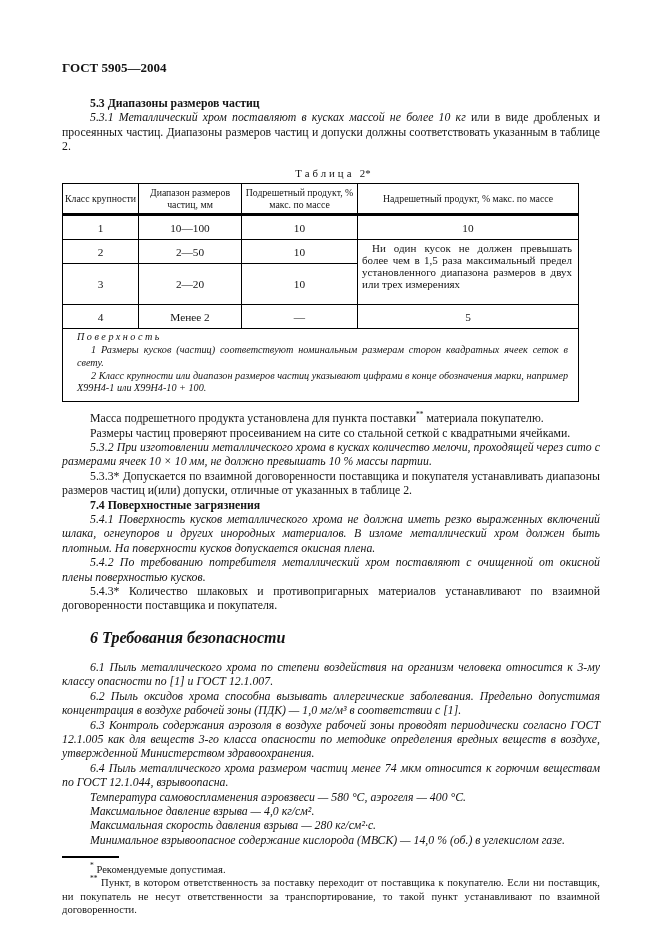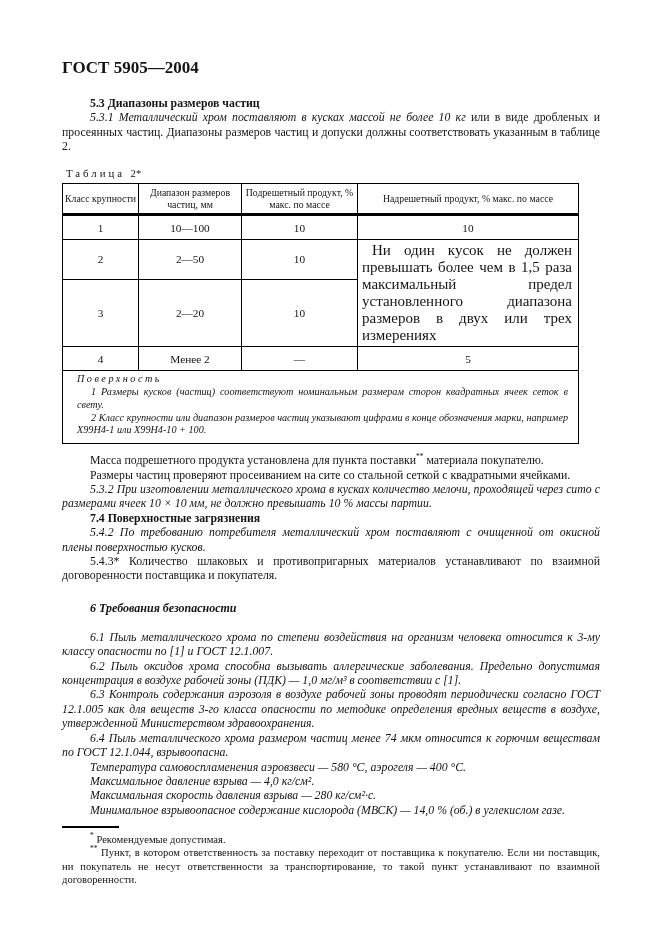--- a/index.html
+++ b/index.html
@@ -4,51 +4,51 @@
 <style>
   html,body { margin:0; padding:0; background:#ffffff; }
   body { width:661px; height:936px; }
   .page {
     position:relative; box-sizing:border-box;
     width:661px; height:936px; overflow:hidden;
     padding:60px 61px 0 62px;
     background:#ffffff; color:#141414;
     font-family:"Liberation Serif","DejaVu Serif",serif;
   }
-  .doc-header { font-weight:bold; font-size:17px; line-height:15px; margin:0 0 21px 0; }
+  .doc-header { font-weight:bold; font-size:13px; line-height:15px; margin:0 0 21px 0; }
   p { margin:0; font-size:11.8px; line-height:14.4px; text-align:justify; text-indent:28px; }
   .bold { font-weight:bold; }
   .it { font-style:italic; }
   .run-r { font-style:normal; }
   .run-i { font-style:italic; }
   sup.run-sup { font-size:7.5px; vertical-align:super; line-height:0; }
 
-  .table-label { margin:12px 0 3px 4px; font-size:10.8px; text-indent:0; text-align:left; }
+  .table-label { margin:12px 0 3px 4px; font-size:10.8px; text-indent:0; text-align:center; }
   .table-label .spaced { letter-spacing:3px; }
 
   table { border-collapse:collapse; width:516px; table-layout:fixed; }
   th, td { border:1.6px solid #000; }
   th {
     font-weight:normal; font-size:9.8px; line-height:11.6px;
     text-align:center; vertical-align:middle; padding:3px 2px;
     border-bottom:3px solid #000;
   }
   td.c { text-align:center; vertical-align:middle; font-size:11.3px; padding:1px 2px; }
   tr.r-std td { height:21px; }
   tr.r-tall td { height:38px; }
   td.merged { vertical-align:top; padding:2px 6px 2px 4px; }
-  td.merged p { font-size:15px; line-height:17px; text-indent:10px; }
+  td.merged p { font-size:11px; line-height:12px; text-indent:10px; }
   td.notes-cell { padding:2px 10px 6px 14px; }
   td.notes-cell p { font-size:10.2px; line-height:12.8px; font-style:italic; text-indent:0; }
   td.notes-cell p.note { text-indent:14px; }
   .notes-label { letter-spacing:2.5px; }
 
   .after-table { margin-top:9px; }
   .sec6-heading {
-    font-weight:bold; font-style:italic; font-size:12px; line-height:16px;
+    font-weight:bold; font-style:italic; font-size:16px; line-height:16px;
     margin:17px 0 14px 0; text-indent:28px; text-align:left;
   }
   .prop-line { text-align:left; }
   .fn-rule { width:57px; height:0; border-top:2px solid #000; margin:9px 0 5px 0; }
   .footnote { font-size:10.6px; line-height:13.2px; }
 </style>
 </head>
 <body>
 
 <div class="page">
@@ -107,21 +107,23 @@
           <p class="note">1  Размеры кусков (частиц) соответствуют номинальным размерам сторон квадратных ячеек сеток в свету.</p>
           <p class="note">2  Класс крупности или диапазон размеров частиц указывают цифрами в конце обозначения марки, например Х99Н4-1 или Х99Н4-10 + 100.</p>
         </td>
       </tr>
     </tbody>
   </table>
 
   <p class="after-table"><span class="run-r">Масса подрешетного продукта установлена для пункта поставки</span><sup class="run-sup">**</sup><span class="run-r"> материала покупателю.</span></p>
   <p>Размеры частиц проверяют просеиванием на сите со стальной сеткой с квадратными ячейками.</p>
   <p class="it">5.3.2  При изготовлении металлического хрома в кусках количество мелочи, проходящей через сито с размерами ячеек 10 × 10 мм, не должно превышать 10 % массы партии.</p>
+  <p>5.3.3*  Допускается по взаимной договоренности поставщика и покупателя устанавливать диапазоны размеров частиц и(или) допуски, отличные от указанных в таблице 2.</p>
   <p class="bold">7.4 Поверхностные загрязнения</p>
+  <p class="it">5.4.1  Поверхность кусков металлического хрома не должна иметь резко выраженных включений шлака, огнеупоров и других инородных материалов. В изломе металлический хром должен быть плотным. На поверхности кусков допускается окисная плена.</p>
   <p class="it">5.4.2  По требованию потребителя металлический хром поставляют с очищенной от окисной плены поверхностью кусков.</p>
   <p>5.4.3*  Количество шлаковых и противопригарных материалов устанавливают по взаимной договоренности поставщика и покупателя.</p>
 
   <p class="sec6-heading">6  Требования безопасности</p>
 
   <p class="it">6.1  Пыль металлического хрома по степени воздействия на организм человека относится к 3-му классу опасности по [1] и ГОСТ 12.1.007.</p>
   <p class="it">6.2  Пыль оксидов хрома способна вызывать аллергические заболевания. Предельно допустимая концентрация в воздухе рабочей зоны (ПДК) — 1,0 мг/м³ в соответствии с [1].</p>
   <p class="it">6.3  Контроль содержания аэрозоля в воздухе рабочей зоны проводят периодически согласно ГОСТ 12.1.005 как для веществ 3-го класса опасности по методике определения вредных веществ в воздухе, утвержденной Министерством здравоохранения.</p>
   <p class="it">6.4  Пыль металлического хрома размером частиц менее 74 мкм относится к горючим веществам по ГОСТ 12.1.044, взрывоопасна.</p>
 

